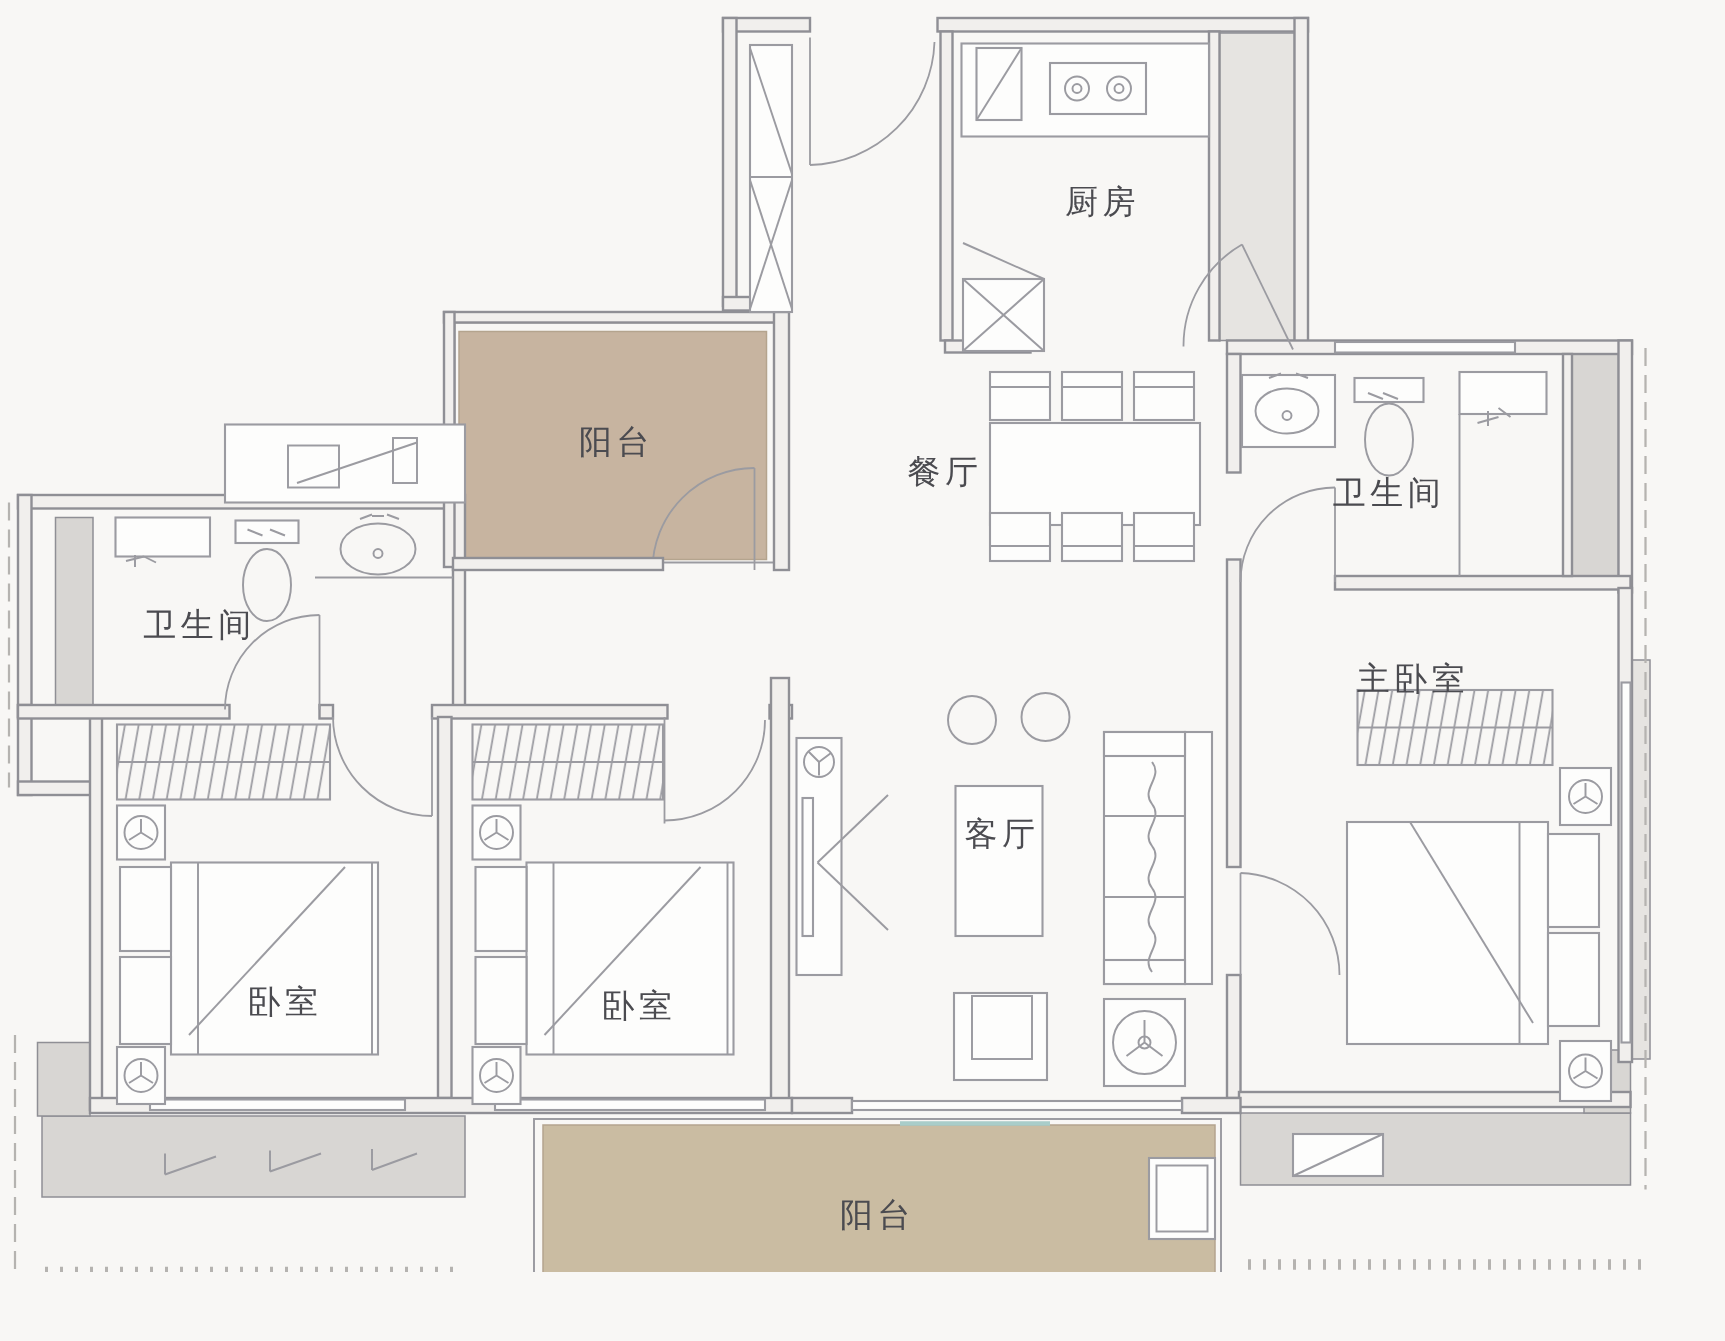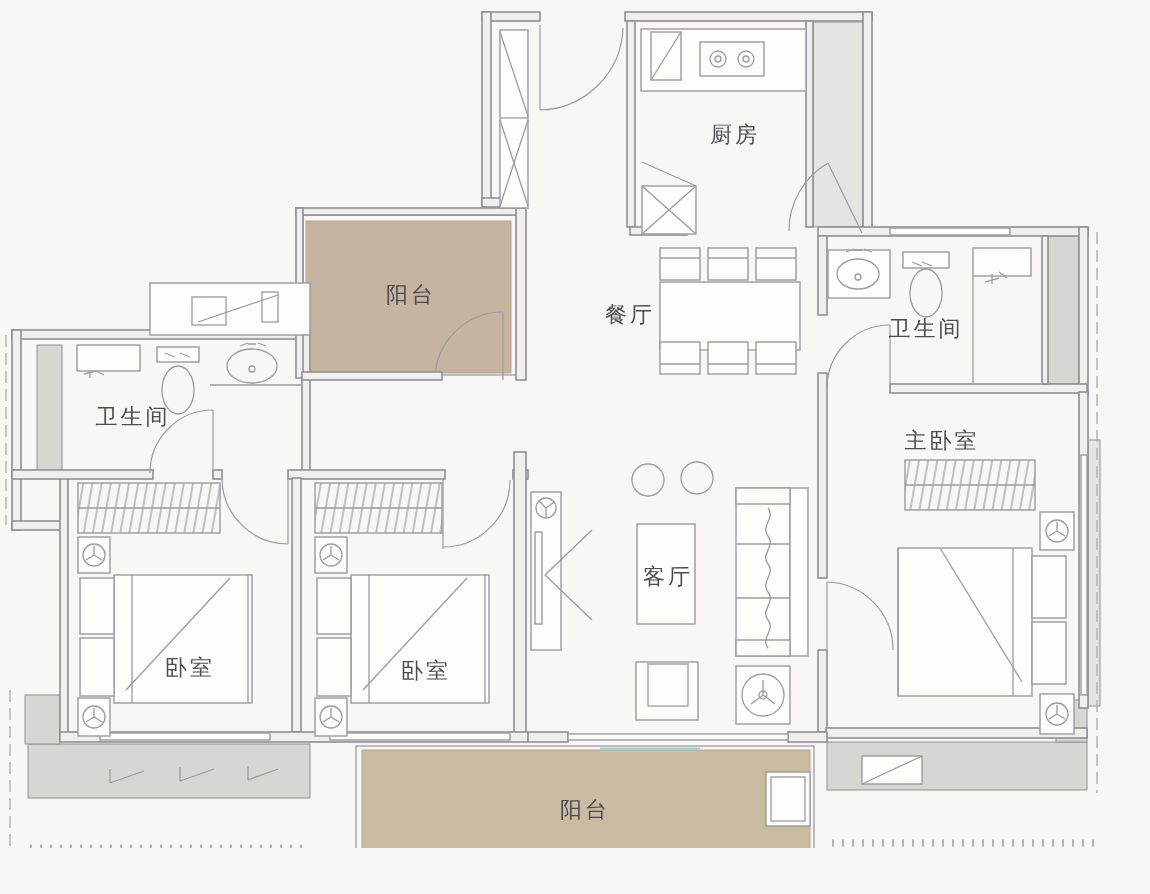--- a/index.html
+++ b/index.html
@@ -280,18 +280,18 @@
     <line class="tick" x1="30" y1="848" x2="310" y2="848"></line>
     <line class="tick" x1="832" y1="843" x2="1094" y2="843"></line>
   </g>
 </svg>
 
   <div class="room-label" style="left:735px;top:135px">厨房</div>
   <div class="room-label" style="left:411px;top:295px">阳台</div>
   <div class="room-label" style="left:630px;top:315px">餐厅</div>
   <div class="room-label" style="left:926px;top:329px">卫生间</div>
   <div class="room-label" style="left:133px;top:417px">卫生间</div>
-  <div class="room-label" style="left:942px;top:441px">主卧室</div>
-  <div class="room-label" style="left:668px;top:577px">客厅</div>
+  <div class="room-label" style="left:942px;top:453px">主卧室</div>
+  <div class="room-label" style="left:668px;top:556px">客厅</div>
   <div class="room-label" style="left:190px;top:668px">卧室</div>
   <div class="room-label" style="left:426px;top:671px">卧室</div>
   <div class="room-label" style="left:585px;top:810px">阳台</div>
 </div>
 
 </body></html>

